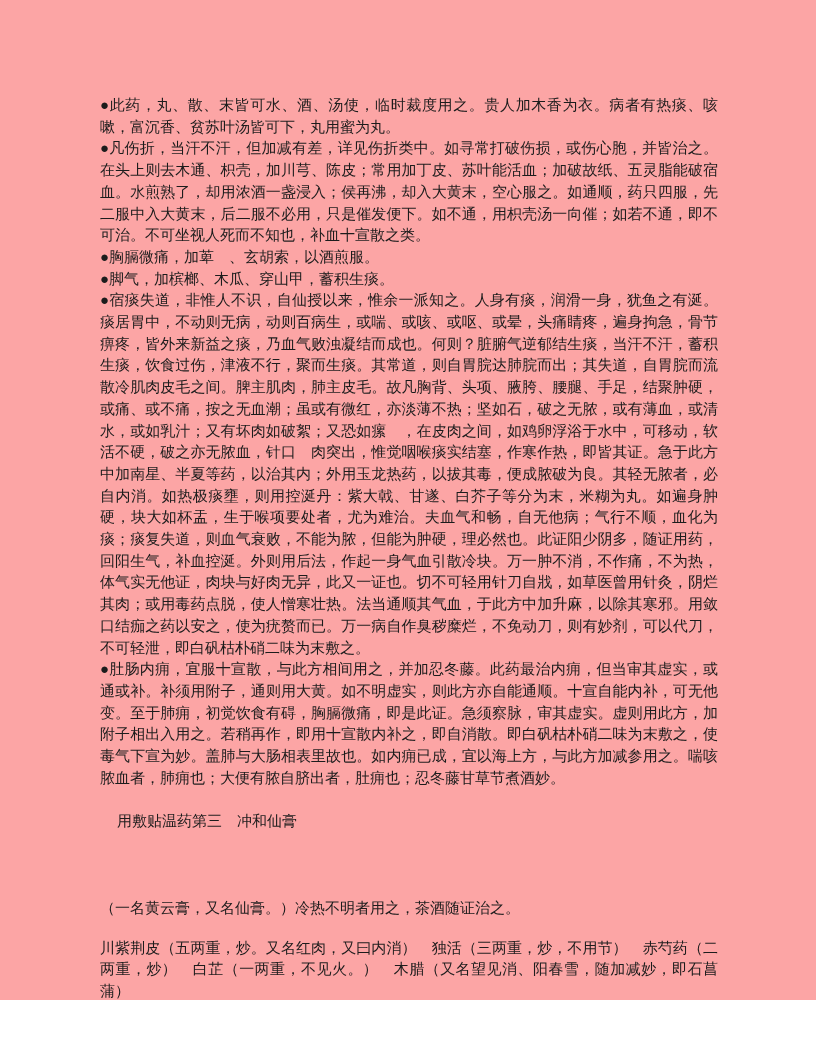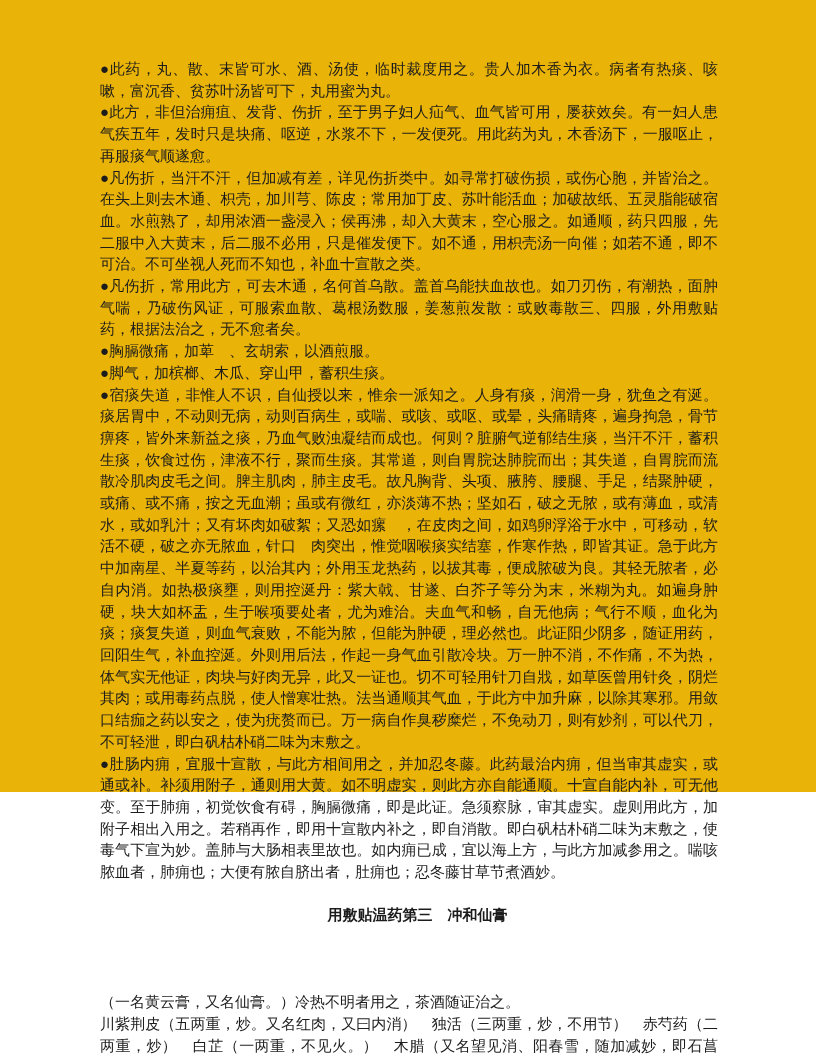--- a/index.html
+++ b/index.html
@@ -8,62 +8,60 @@
     background: #ffffff;
   }
   body {
     width: 816px;
     height: 1056px;
     overflow: hidden;
   }
   .page {
     box-sizing: border-box;
     width: 816px;
-    height: 792px;
-    padding: 59px 98px 0 100px;
-    background: #eab308;
+    height: 1000px;
+    padding: 95px 98px 0 100px;
+    background: #fca5a5;
     color: #1c1c1c;
     font-family: "Liberation Serif", "DejaVu Serif", serif;
     font-size: 15px;
     line-height: 21.7px;
   }
   .body-paragraphs p.para {
     margin: 0;
     text-align: justify;
     text-justify: inter-ideograph;
     word-break: break-all;
   }
   .section-heading {
     margin: 21.7px 0 0 0;
     text-indent: 17px;
-    text-align: center;
-    font-weight: bold;
+    text-align: left;
+    font-weight: normal;
     font-size: 15px;
   }
   .formula-note {
-    margin: 65px 0 0 0;
+    margin: 65px 0 18px 0;
     text-align: left;
   }
   .formula-ingredients {
     margin: 0;
     text-align: justify;
     text-justify: inter-ideograph;
     word-break: break-all;
   }
 </style>
 </head>
 <body>
 
 <div class="page">
 
   <div class="body-paragraphs">
       <p class="para">●此药，丸、散、末皆可水、酒、汤使，临时裁度用之。贵人加木香为衣。病者有热痰、咳嗽，富沉香、贫苏叶汤皆可下，丸用蜜为丸。</p>
-      <p class="para">●此方，非但治痈疽、发背、伤折，至于男子妇人疝气、血气皆可用，屡获效矣。有一妇人患气疾五年，发时只是块痛、呕逆，水浆不下，一发便死。用此药为丸，木香汤下，一服呕止，再服痰气顺遂愈。</p>
       <p class="para">●凡伤折，当汗不汗，但加减有差，详见伤折类中。如寻常打破伤损，或伤心胞，并皆治之。在头上则去木通、枳壳，加川芎、陈皮；常用加丁皮、苏叶能活血；加破故纸、五灵脂能破宿血。水煎熟了，却用浓酒一盏浸入；侯再沸，却入大黄末，空心服之。如通顺，药只四服，先二服中入大黄末，后二服不必用，只是催发便下。如不通，用枳壳汤一向催；如若不通，即不可治。不可坐视人死而不知也，补血十宣散之类。</p>
-      <p class="para">●凡伤折，常用此方，可去木通，名何首乌散。盖首乌能扶血故也。如刀刃伤，有潮热，面肿气喘，乃破伤风证，可服索血散、葛根汤数服，姜葱煎发散：或败毒散三、四服，外用敷贴药，根据法治之，无不愈者矣。</p>
       <p class="para">●胸膈微痛，加萆　、玄胡索，以酒煎服。</p>
       <p class="para">●脚气，加槟榔、木瓜、穿山甲，蓄积生痰。</p>
       <p class="para">●宿痰失道，非惟人不识，自仙授以来，惟余一派知之。人身有痰，润滑一身，犹鱼之有涎。痰居胃中，不动则无病，动则百病生，或喘、或咳、或呕、或晕，头痛睛疼，遍身拘急，骨节痹疼，皆外来新益之痰，乃血气败浊凝结而成也。何则？脏腑气逆郁结生痰，当汗不汗，蓄积生痰，饮食过伤，津液不行，聚而生痰。其常道，则自胃脘达肺脘而出；其失道，自胃脘而流散冷肌肉皮毛之间。脾主肌肉，肺主皮毛。故凡胸背、头项、腋胯、腰腿、手足，结聚肿硬，或痛、或不痛，按之无血潮；虽或有微红，亦淡薄不热；坚如石，破之无脓，或有薄血，或清水，或如乳汁；又有坏肉如破絮；又恐如瘰　，在皮肉之间，如鸡卵浮浴于水中，可移动，软活不硬，破之亦无脓血，针口　肉突出，惟觉咽喉痰实结塞，作寒作热，即皆其证。急于此方中加南星、半夏等药，以治其内；外用玉龙热药，以拔其毒，便成脓破为良。其轻无脓者，必自内消。如热极痰壅，则用控涎丹：紫大戟、甘遂、白芥子等分为末，米糊为丸。如遍身肿硬，块大如杯盂，生于喉项要处者，尤为难治。夫血气和畅，自无他病；气行不顺，血化为痰；痰复失道，则血气衰败，不能为脓，但能为肿硬，理必然也。此证阳少阴多，随证用药，回阳生气，补血控涎。外则用后法，作起一身气血引散冷块。万一肿不消，不作痛，不为热，体气实无他证，肉块与好肉无异，此又一证也。切不可轻用针刀自戕，如草医曾用针灸，阴烂其肉；或用毒药点脱，使人憎寒壮热。法当通顺其气血，于此方中加升麻，以除其寒邪。用敛口结痂之药以安之，使为疣赘而已。万一病自作臭秽糜烂，不免动刀，则有妙剂，可以代刀，不可轻泄，即白矾枯朴硝二味为末敷之。</p>
       <p class="para">●肚肠内痈，宜服十宣散，与此方相间用之，并加忍冬藤。此药最治内痈，但当审其虚实，或通或补。补须用附子，通则用大黄。如不明虚实，则此方亦自能通顺。十宣自能内补，可无他变。至于肺痈，初觉饮食有碍，胸膈微痛，即是此证。急须察脉，审其虚实。虚则用此方，加附子相出入用之。若稍再作，即用十宣散内补之，即自消散。即白矾枯朴硝二味为末敷之，使毒气下宣为妙。盖肺与大肠相表里故也。如内痈已成，宜以海上方，与此方加减参用之。喘咳脓血者，肺痈也；大便有脓自脐出者，肚痈也；忍冬藤甘草节煮酒妙。</p>
     </div>
 
   <p class="section-heading">用敷贴温药第三　冲和仙膏</p>
 
   <p class="formula-note">（一名黄云膏，又名仙膏。）冷热不明者用之，茶酒随证治之。</p>
 

